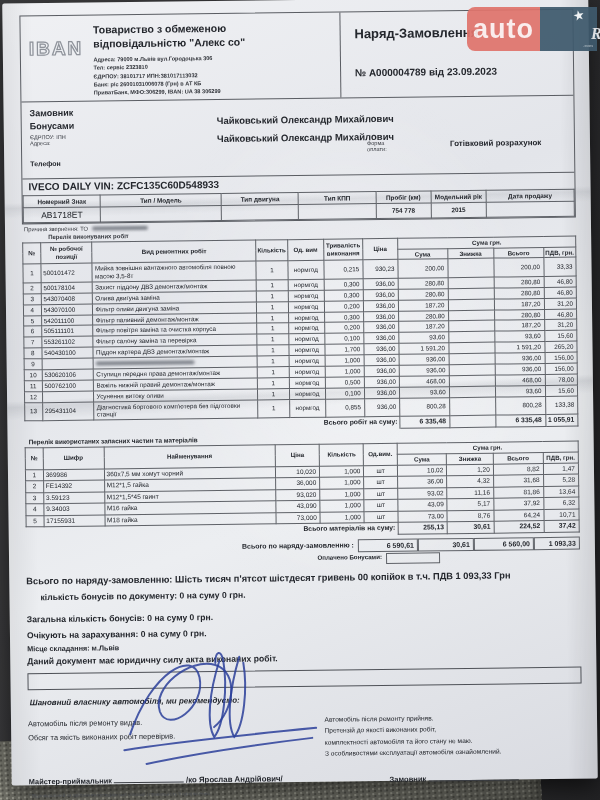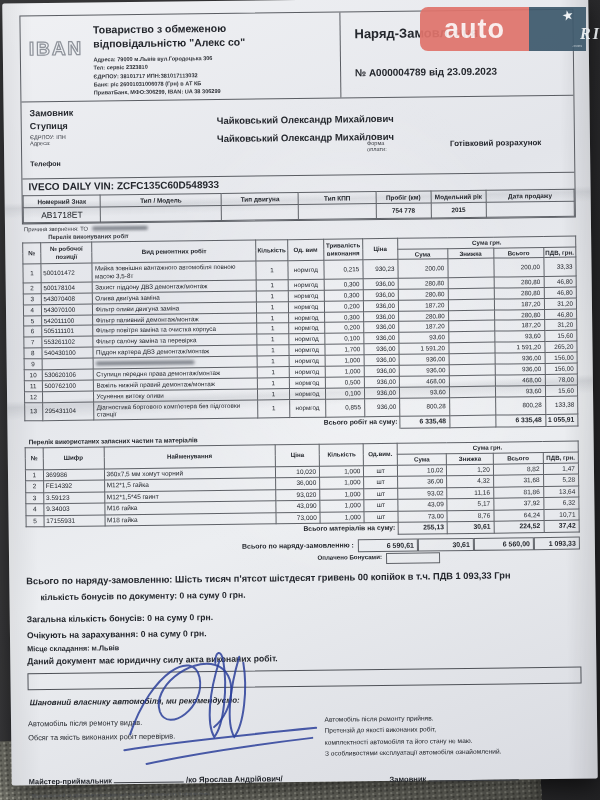--- a/index.html
+++ b/index.html
@@ -93,21 +93,21 @@
   .f-right{flex:1;font-size:6.6px;line-height:1.75;padding-left:26px;}
   .master-line{margin-top:30px;font-size:7.4px;font-weight:bold;white-space:nowrap;}
   .uline{display:inline-block;border-bottom:1px solid #3a3d43;width:70px;height:8px;}
   .master-name{font-weight:bold;font-size:7.8px;}
   .zam-line{margin-top:14px;font-weight:bold;font-size:7.6px;text-align:center;}
   .zam-line .uline{width:90px;}
   .fineprint{font-size:4.6px;color:#4a4d53;margin-top:2px;}
   .sig{position:absolute;left:105px;top:636px;width:210px;height:140px;pointer-events:none;}
   .sig path{fill:none;stroke:#2c3f9a;stroke-width:2;opacity:.85;stroke-linecap:round;}
   
-  .badge{position:absolute;top:7px;right:14px;width:166px;height:44px;display:flex;z-index:20;opacity:.93;}
+  .badge{position:absolute;top:7px;right:3px;width:130px;height:44px;display:flex;z-index:20;opacity:.93;}
   .badge-auto{
     flex:1;background:#e0746c;border-radius:8px 0 0 8px;display:flex;align-items:center;justify-content:center;
     color:rgba(255,255,255,.88);font-size:27px;font-weight:bold;letter-spacing:1px;
   }
   .badge-ria{
     width:57px;background:#3f5a6d;position:relative;color:#fff;
     font-family:"Liberation Serif","DejaVu Serif",serif;
   }
   .badge-ria .star{position:absolute;top:1px;right:12px;font-size:13px;color:#f2f5f7;transform:rotate(-12deg);}
   .badge-ria .ria{position:absolute;bottom:8px;left:7px;font-size:16px;font-weight:bold;font-style:italic;letter-spacing:2px;color:#e9edf0;margin-left:44px;}
@@ -139,21 +139,21 @@
         </div>
         <div class="header-right">
           <div class="doc-title">Наряд-Замовлення</div>
           <div class="doc-num">№ А000004789 від 23.09.2023</div>
         </div>
       </div>
 
       <div class="customer">
         <div class="cust-left">
           <span class="lab-b">Замовник</span>
-          <span class="lab-b">Ступиця</span>
+          <span class="lab-b">Бонусами</span>
           <span class="lab-s" style="display:block">ЄДРПОУ:  ІПН</span>
           <span class="lab-s" style="display:block">Адреса:</span>
         </div>
         <div class="cust-names">
           <div>Чайковський Олександр Михайлович</div>
           <div>Чайковський Олександр Михайлович</div>
         </div>
         <div class="forma">
           <span class="lab-s" style="display:block">Форма</span>
           <span class="lab-s" style="display:block">оплати:</span>

